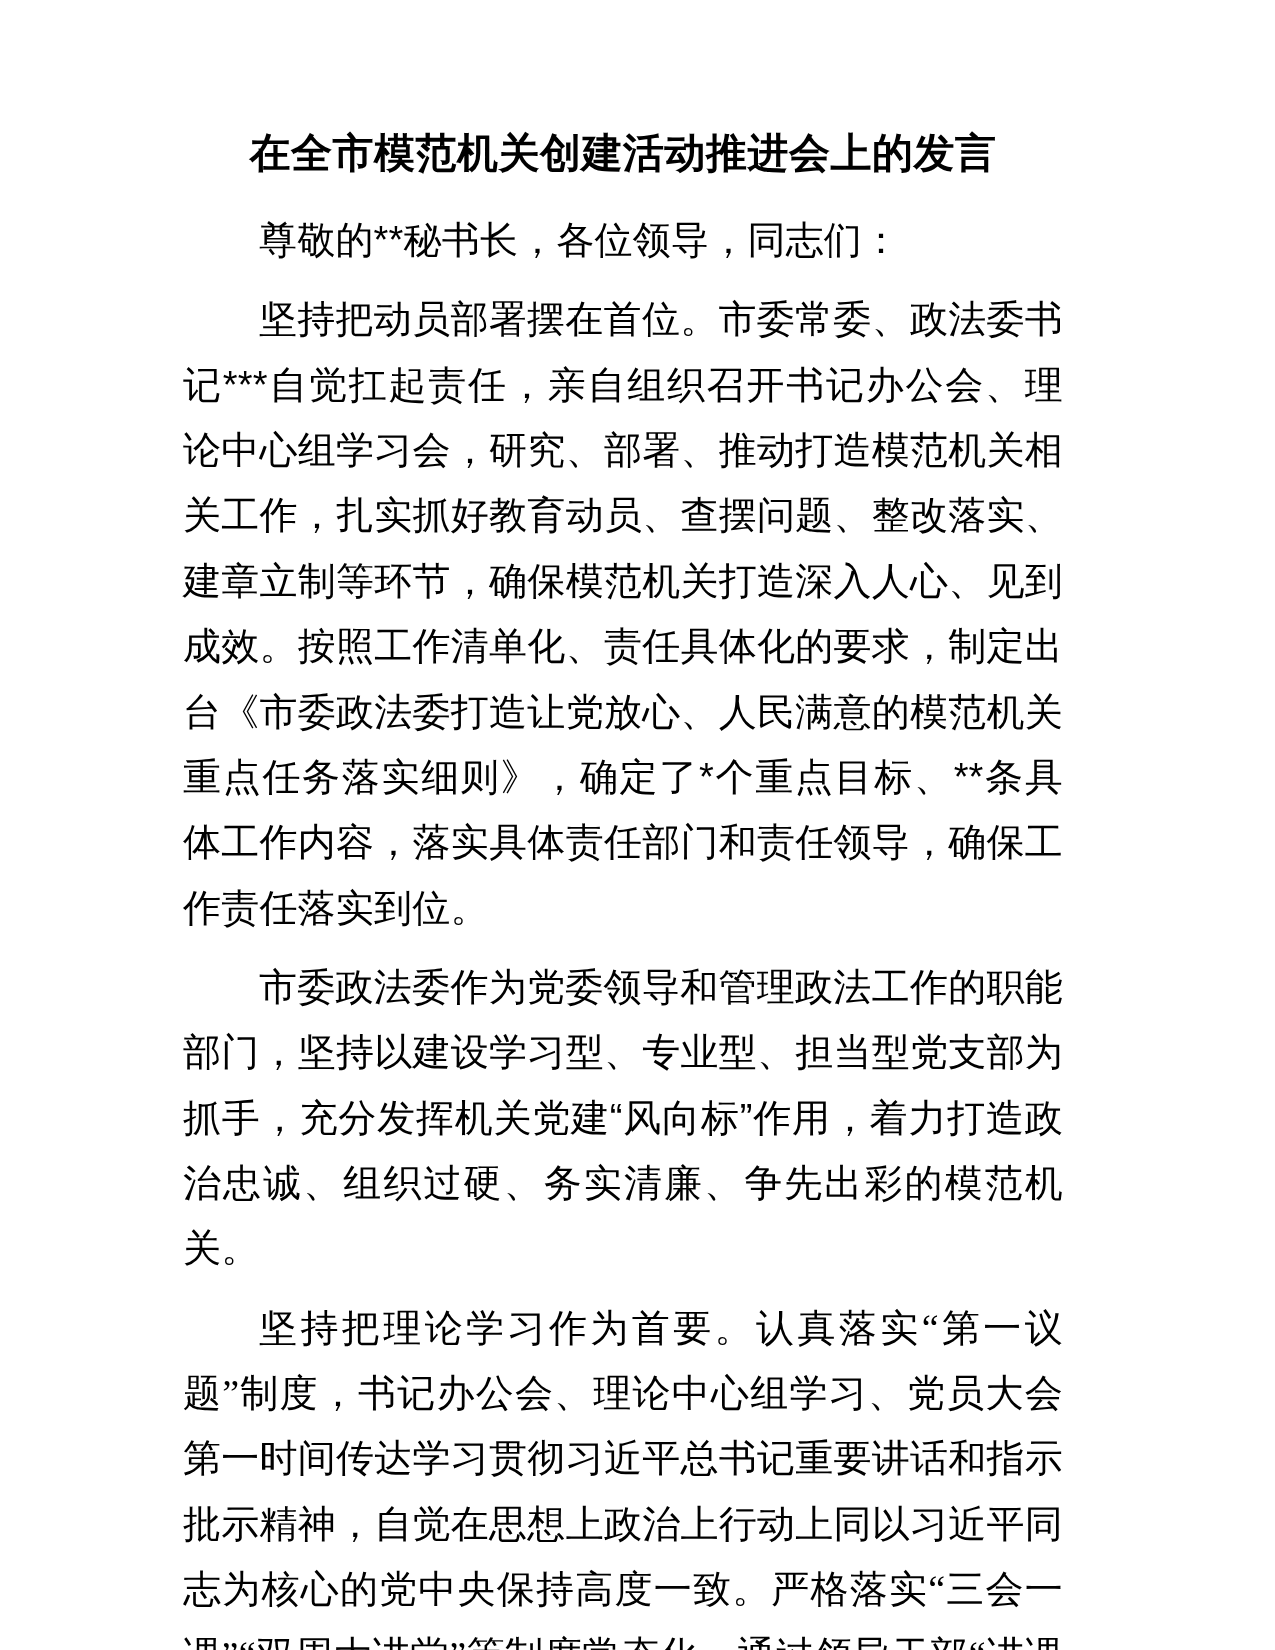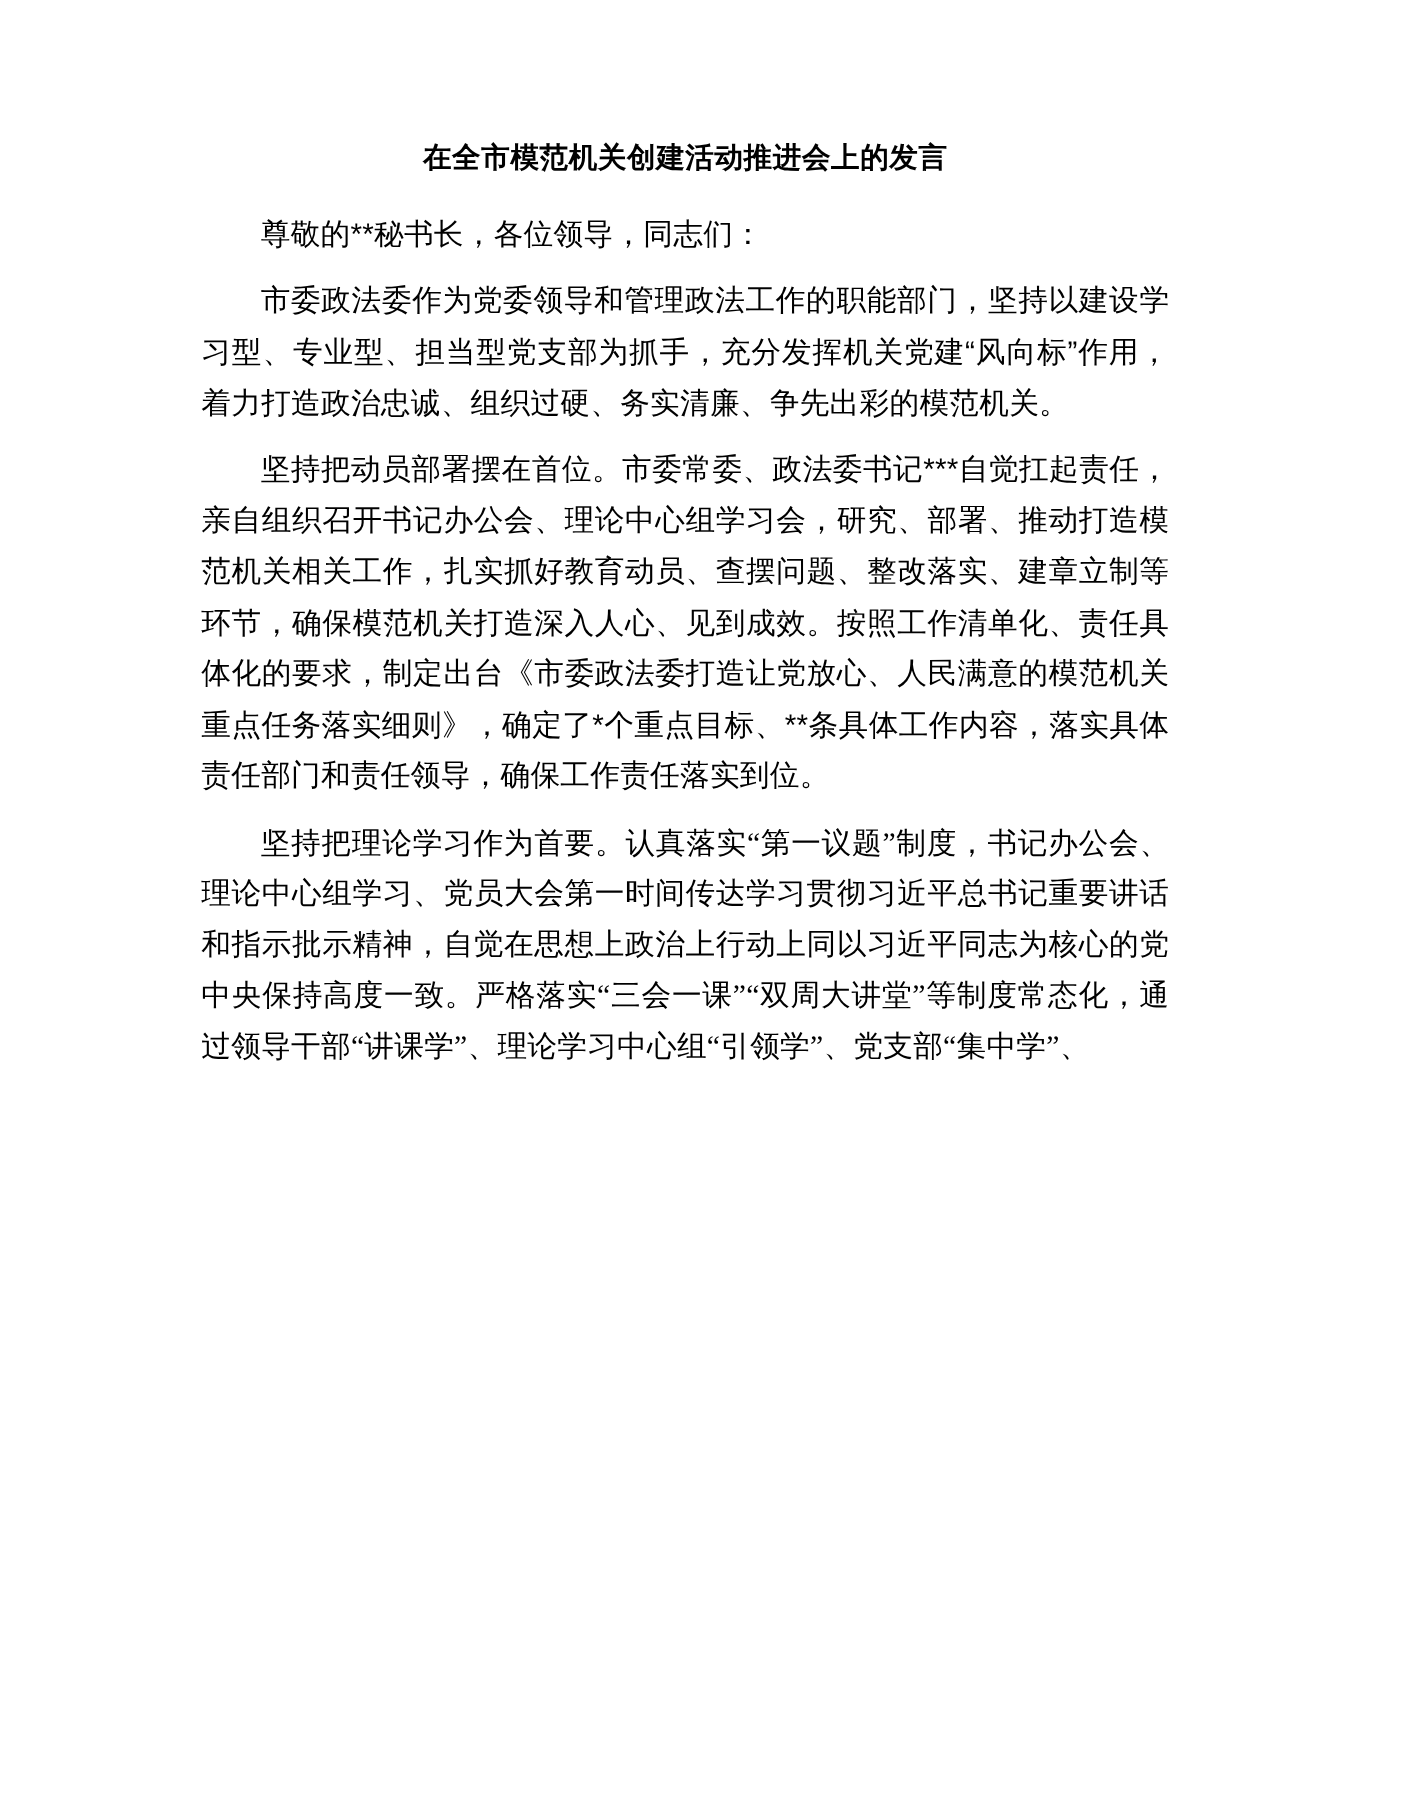--- a/index.html
+++ b/index.html
@@ -20,30 +20,30 @@
     box-sizing: border-box;
     overflow: hidden;
   }
   .content {
     position: absolute;
     left: 183px;
     top: 128px;
     width: 880px;
   }
   .doc-title {
-    font-size: 26px;
+    font-size: 41px;
     font-weight: 700;
     line-height: 1.22;
     text-align: center;
     letter-spacing: 0.5px;
     margin: 0 0 30px 0;
     white-space: nowrap;
   }
   .para {
-    font-size: 27px;
+    font-size: 38px;
     line-height: 1.72;
     text-align: justify;
     text-justify: inter-ideograph;
     margin: 0 0 14px 0;
     text-indent: 2em;
     letter-spacing: 0.2px;
     word-break: break-all;
   }
   .para.last {
     margin-bottom: 0;
@@ -53,20 +53,20 @@
 </head>
 <body>
 
 <div class="page">
   <div class="content">
 
     <h1 class="doc-title">在全市模范机关创建活动推进会上的发言</h1>
 
     <p class="para">尊敬的**秘书长，各位领导，同志们：</p>
 
+    <p class="para">坚持把动员部署摆在首位。市委常委、政法委书记***自觉扛起责任，亲自组织召开书记办公会、理论中心组学习会，研究、部署、推动打造模范机关相关工作，扎实抓好教育动员、查摆问题、整改落实、建章立制等环节，确保模范机关打造深入人心、见到成效。按照工作清单化、责任具体化的要求，制定出台《市委政法委打造让党放心、人民满意的模范机关重点任务落实细则》，确定了*个重点目标、**条具体工作内容，落实具体责任部门和责任领导，确保工作责任落实到位。</p>
+
     <p class="para">市委政法委作为党委领导和管理政法工作的职能部门，坚持以建设学习型、专业型、担当型党支部为抓手，充分发挥机关党建“风向标”作用，着力打造政治忠诚、组织过硬、务实清廉、争先出彩的模范机关。</p>
-
-    <p class="para">坚持把动员部署摆在首位。市委常委、政法委书记***自觉扛起责任，亲自组织召开书记办公会、理论中心组学习会，研究、部署、推动打造模范机关相关工作，扎实抓好教育动员、查摆问题、整改落实、建章立制等环节，确保模范机关打造深入人心、见到成效。按照工作清单化、责任具体化的要求，制定出台《市委政法委打造让党放心、人民满意的模范机关重点任务落实细则》，确定了*个重点目标、**条具体工作内容，落实具体责任部门和责任领导，确保工作责任落实到位。</p>
 
     <p class="para last">坚持把理论学习作为首要。认真落实“第一议题”制度，书记办公会、理论中心组学习、党员大会第一时间传达学习贯彻习近平总书记重要讲话和指示批示精神，自觉在思想上政治上行动上同以习近平同志为核心的党中央保持高度一致。严格落实“三会一课”“双周大讲堂”等制度常态化，通过领导干部“讲课学”、理论学习中心组“引领学”、党支部“集中学”、</p>
 
   </div>
 </div>
 
 </body></html>

